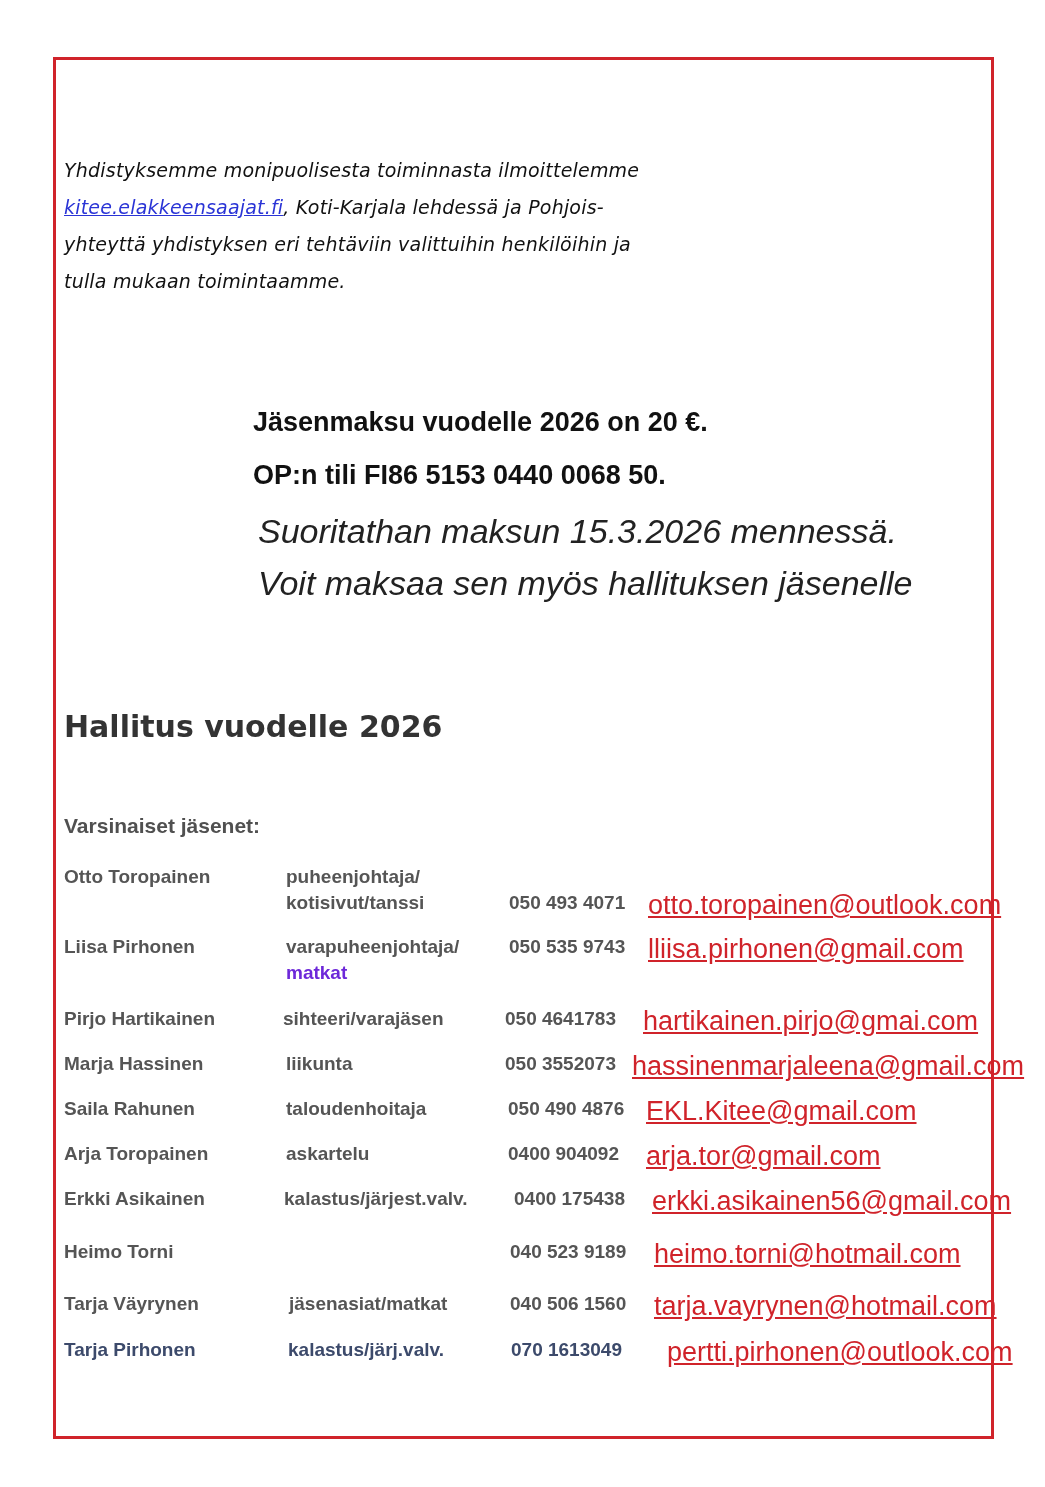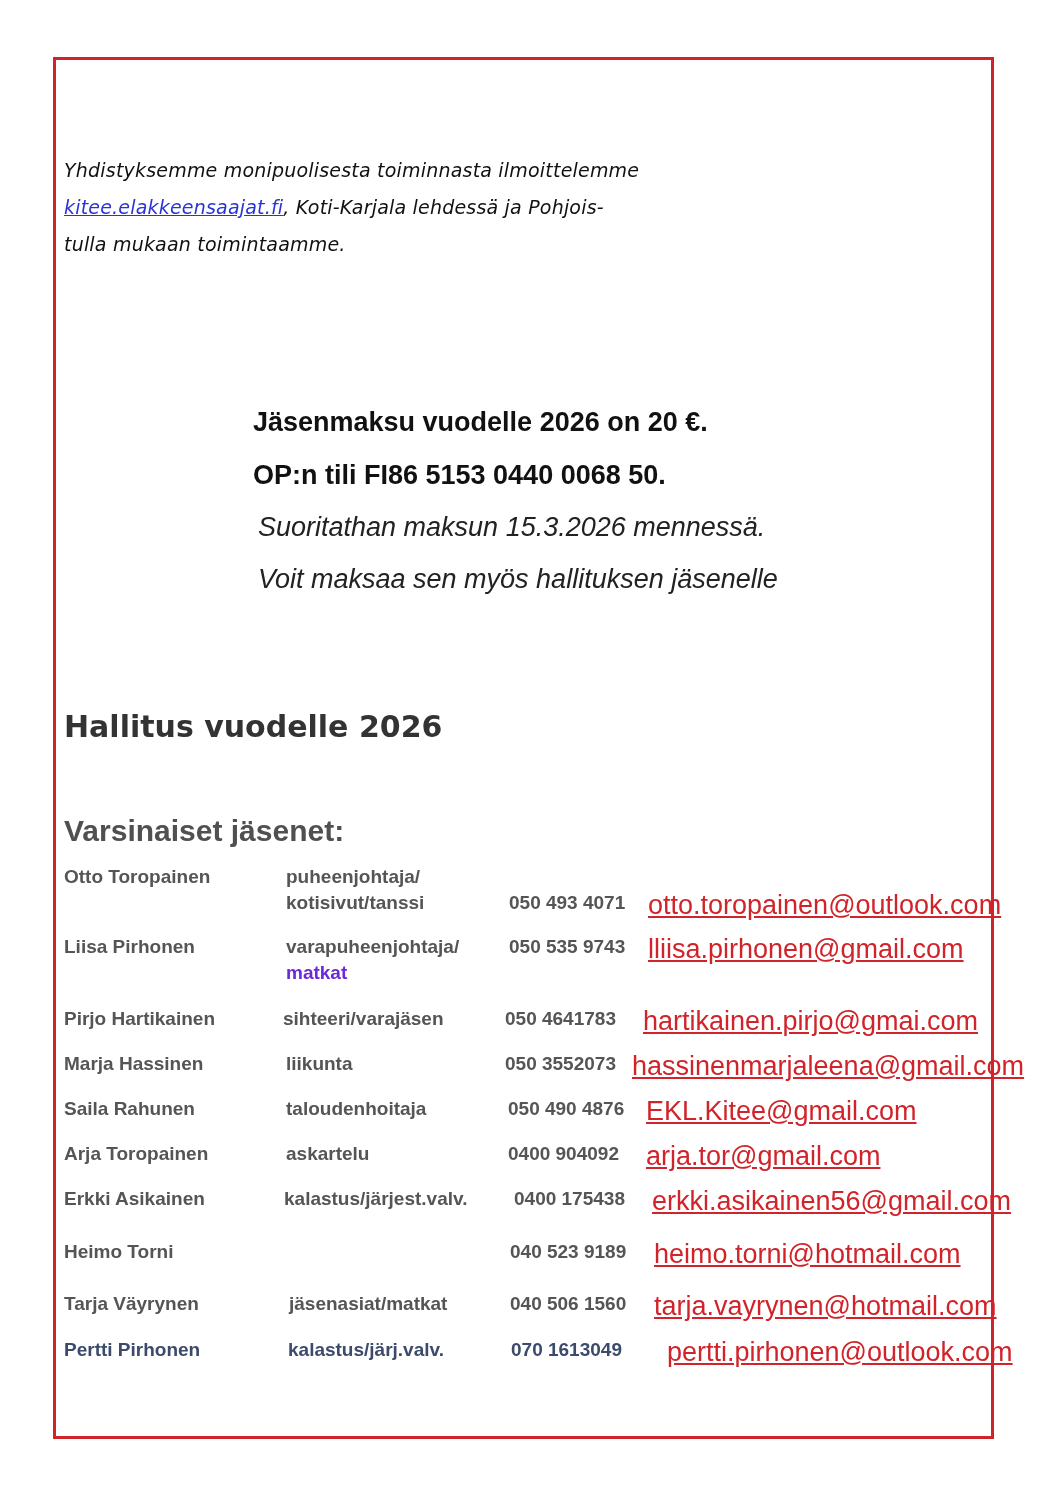--- a/index.html
+++ b/index.html
@@ -9,46 +9,47 @@
       border: 3px solid #d0232a; box-sizing: content-box;
     }
     .intro {
       position: absolute; left: 64px; top: 152px; width: 920px;
       font-family: "DejaVu Sans", sans-serif; font-style: italic;
       font-size: 19px; line-height: 37px; color: #111111; letter-spacing: 0.2px;
     }
     .intro a { color: #2a34d6; text-decoration: underline; }
     .fee { position: absolute; left: 253px; font-family: "Liberation Sans", sans-serif; color: #111; }
     .fee.bold { font-weight: bold; font-size: 27px; }
-    .fee.ital { font-style: italic; font-size: 27px; color: #222; left: 258px; }
+    .fee.ital { font-style: italic; font-size: 34px; color: #222; left: 258px; }
     .heading {
       position: absolute; left: 64px; top: 709px;
       font-family: "DejaVu Sans", sans-serif; font-weight: bold; font-size: 30px; color: #333333;
     }
     .subheading {
       position: absolute; left: 64px; top: 814px;
-      font-family: "Liberation Sans", sans-serif; font-weight: bold; font-size: 30px; color: #505050;
+      font-family: "Liberation Sans", sans-serif; font-weight: bold; font-size: 21px; color: #505050;
     }
     .row { position: absolute; left: 0; width: 1045px; font-family: "Liberation Sans", sans-serif; font-weight: bold; font-size: 19px; color: #555555; }
     .row span { position: absolute; white-space: nowrap; }
     .row .name { left: 64px; }
     .row .role { left: 286px; line-height: 26px; }
     .row .phone { white-space: nowrap; }
     .row .email { color: #d0232a; font-weight: normal; text-decoration: underline; font-size: 27px; }
     .row.blue { color: #3c4a6b; }
     .blue-text { color: #6d28d9; }
   </style>
 </head>
 <body>
 
 <div class="frame"></div>
 
 <div class="intro">
   <div>Yhdistyksemme monipuolisesta toiminnasta ilmoittelemme</div>
   <div><a>kitee.elakkeensaajat.fi</a><span>, Koti-Karjala lehdessä ja Pohjois-</span></div>
+  <div>yhteyttä yhdistyksen eri tehtäviin valittuihin henkilöihin ja</div>
   <div>tulla mukaan toimintaamme.</div>
 </div>
 
 <div class="fee bold" style="top:407px;">Jäsenmaksu vuodelle 2026 on 20 €.</div>
 <div class="fee bold" style="top:460px;">OP:n tili FI86 5153 0440 0068 50.</div>
 <div class="fee ital" style="top:512px;">Suoritathan maksun 15.3.2026 mennessä.</div>
 <div class="fee ital" style="top:564px;">Voit maksaa sen myös hallituksen jäsenelle</div>
 
 <div class="heading">Hallitus vuodelle 2026</div>
 <div class="subheading">Varsinaiset jäsenet:</div>
@@ -119,20 +120,20 @@
     </div>
     <div class="row" style="top: 1293px;">
       <span class="name">Tarja Väyrynen</span>
       <span class="role" style="left: 289px; top: -2px;">
         <div>jäsenasiat/matkat</div>
       </span>
       <span class="phone" style="left: 510px; top: 0px;">040 506 1560</span>
       <span class="email" style="left: 654px; top: -2px;">tarja.vayrynen@hotmail.com</span>
     </div>
     <div class="row blue" style="top: 1339px;">
-      <span class="name">Pertti Pirhonen</span>
+      <span class="name">Tarja Pirhonen</span>
       <span class="role" style="left: 288px; top: -2px;">
         <div>kalastus/järj.valv.</div>
       </span>
       <span class="phone" style="left: 511px; top: 0px;">070 1613049</span>
       <span class="email" style="left: 667px; top: -2px;">pertti.pirhonen@outlook.com</span>
     </div>
   </div>
 
 </body></html>

